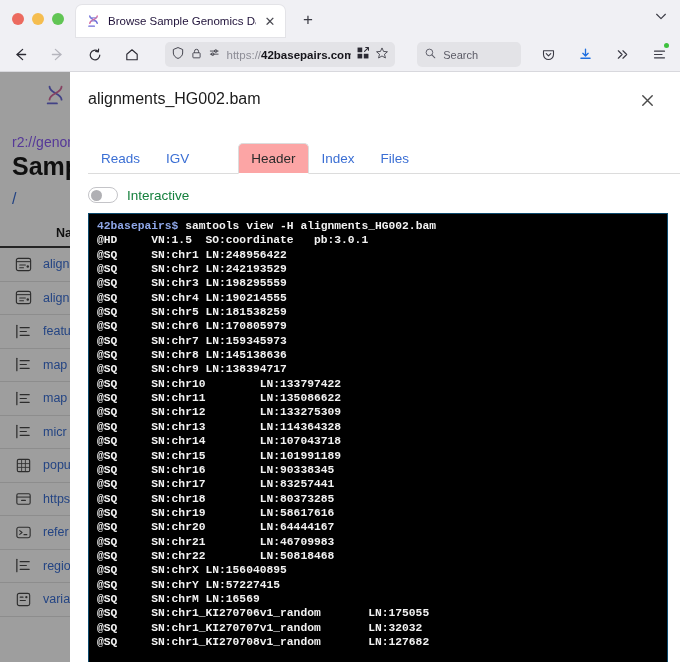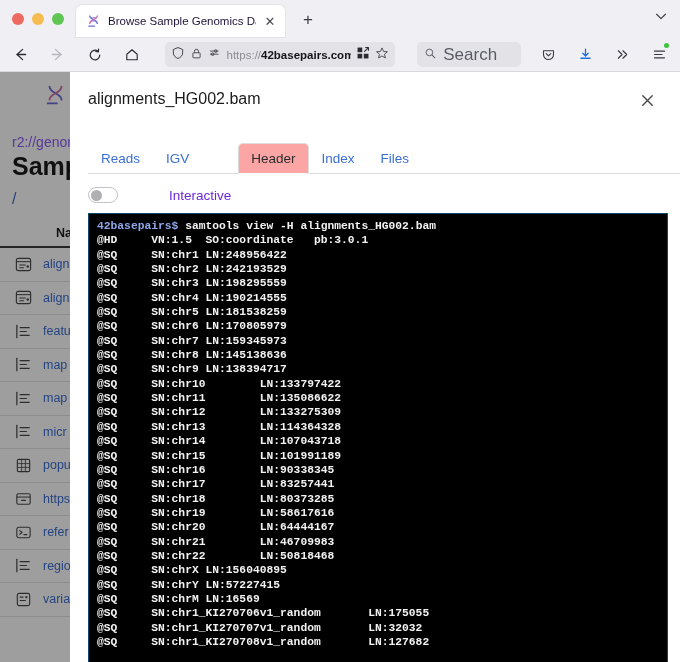--- a/index.html
+++ b/index.html
@@ -69,21 +69,21 @@
   }
   .url-text {
     flex: 1 1 auto; font-size: 11.5px; color: #8d8d96;
     white-space: nowrap; overflow: hidden; min-width: 0;
   }
   .url-text b { color: #15141a; font-weight: 700; }
   .searchbar {
     width: 125px; height: 25px; background: #e3e3e7; border-radius: 5px;
     display: flex; align-items: center; padding: 0 7px; gap: 6px;
   }
-  .search-ph { font-size: 17px; color: #5b5b66; }
+  .search-ph { font-size: 11px; color: #5b5b66; }
 
   
   .page {
     position: absolute; top: 72px; left: 0; width: 680px; height: 590px;
     background: #ffffff; overflow: hidden;
   }
   .page-logo { position: absolute; left: 44px; top: 12px; }
   .page-crumb {
     position: absolute; left: 12px; top: 62px;
     font-size: 14px; color: #8b5cf6; white-space: nowrap;
@@ -153,21 +153,21 @@
   .toggle-wrap { display: flex; align-items: center; gap: 9px; }
   .toggle {
     width: 30px; height: 16px; border-radius: 9px;
     background: #ffffff; border: 1px solid #c4c4c8;
     position: relative; cursor: pointer; flex: 0 0 30px;
   }
   .toggle .knob {
     position: absolute; left: 2px; top: 2px;
     width: 11px; height: 11px; border-radius: 50%; background: #b0b0b4;
   }
-  .toggle-label { font-size: 13.5px; color: #6d28d9; margin-left: 42px; }
+  .toggle-label { font-size: 13.5px; color: #15803d; }
 
   
   .term-wrap {
     margin: 10px 12px 0 18px;
     border: 1px solid #0c4a6e;
     background: #000000;
     height: 526px; overflow: hidden;
     padding: 5px 0 0 8px;
   }
   .term {

